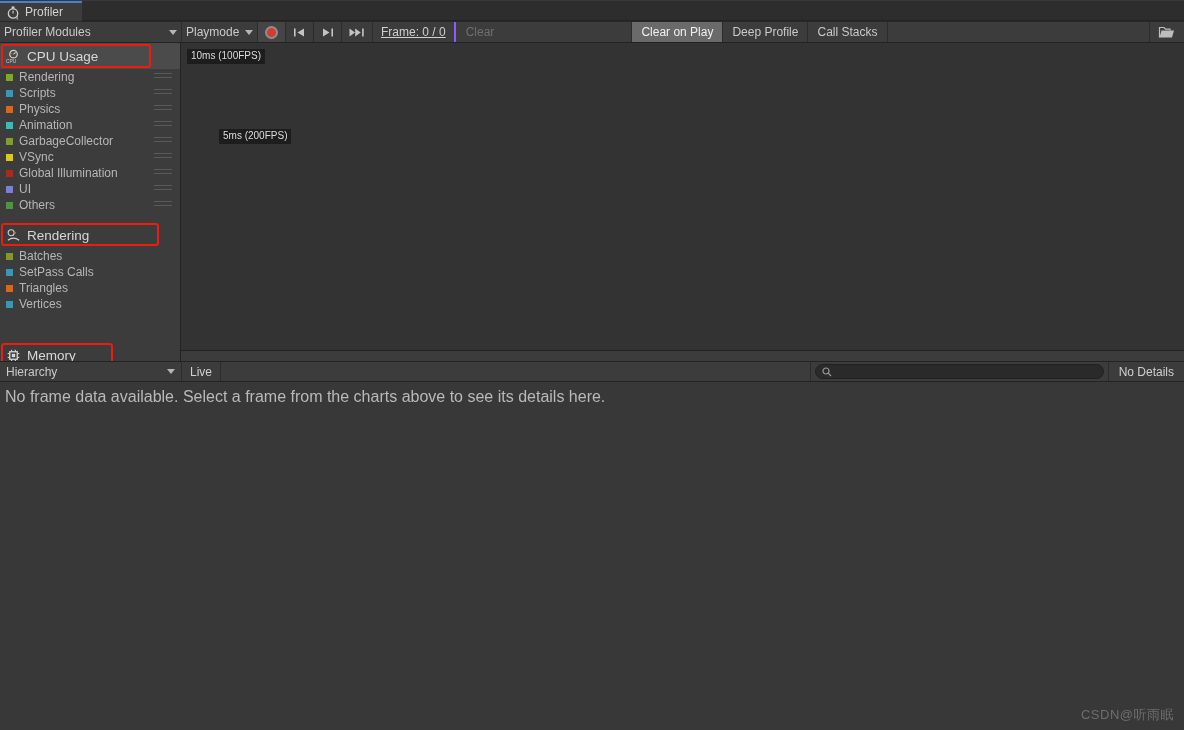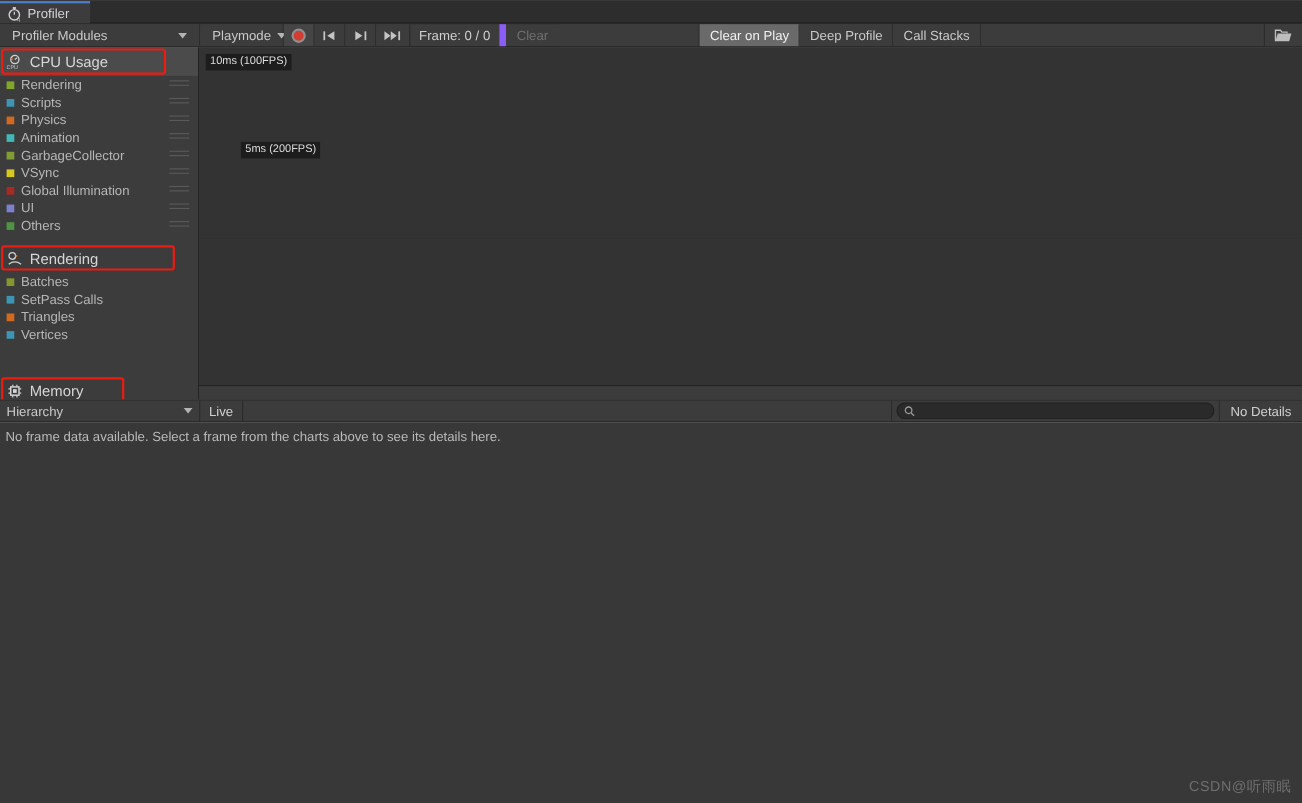--- a/index.html
+++ b/index.html
@@ -40,39 +40,39 @@
   .toolbar {
     height: 22px; flex: 0 0 22px;
     background: #3c3c3c;
     border-top: 1px solid #282828;
     border-bottom: 1px solid #232323;
     display: flex; align-items: stretch;
     font-size: 12px;
   }
   .tb-dropdown {
     display: flex; align-items: center; justify-content: space-between;
-    padding: 0 11px; background: #3c3c3c;
+    padding: 0 4px; background: #3c3c3c;
     border-right: 1px solid #2c2c2c;
     color: #c9c9c9; gap: 6px;
   }
   .tb-dropdown.modules { width: 182px; }
   .tb-dropdown.playmode { width: 76px; }
   .caret { width: 0; height: 0; border-left: 4px solid transparent; border-right: 4px solid transparent; border-top: 5px solid #b4b4b4; }
   .tb-btn {
     display: flex; align-items: center; justify-content: center;
     padding: 0 7px; color: #c9c9c9;
     border-right: 1px solid #2c2c2c;
     background: #3c3c3c; white-space: nowrap;
   }
   .tb-btn.rec { width: 28px; background: #454545; }
   .rec-dot {
     width: 13px; height: 13px; border-radius: 50%;
     background: #d33c30; border: 2px solid #8f8f8f;
   }
-  .tb-frame { padding: 4px 8px; color: #cfcfcf; display: flex; align-items: center; border-right: 6px solid #8b5cf6; }
+  .tb-frame { padding: 4px 8px; color: #cfcfcf; display: flex; align-items: center; border-right: 2px solid #8b5cf6; text-decoration: underline; }
   .tb-clear { padding: 0 10px; color: #6f6f6f; display: flex; align-items: center; }
   .tb-gap { flex: 0 0 128px; background: #3c3c3c; border-right: 1px solid #2c2c2c; }
   .tb-toggle {
     padding: 0 9px; display: flex; align-items: center;
     color: #c9c9c9; border-right: 1px solid #2c2c2c; background: #3c3c3c;
   }
   .tb-toggle.on { background: #6a6a6a; color: #f0f0f0; }
   .tb-spring { flex: 1; background: #3c3c3c; border-right: 1px solid #2c2c2c; }
   .tb-load { width: 34px; display: flex; align-items: center; justify-content: center; background: #3c3c3c; }
 
@@ -145,21 +145,21 @@
   }
   .search-box {
     flex: 1; height: 15px; background: #2a2a2a;
     border: 1px solid #212121; border-radius: 8px;
     display: flex; align-items: center; padding: 0 6px; gap: 4px;
   }
   .bb-details { padding: 0 10px; display: flex; align-items: center; color: #cfcfcf; }
 
   
   .details { flex: 0 0 auto; background: #383838; padding: 6px 5px; }
-  .details .msg { color: #b9b9b9; font-size: 12px; }
+  .details .msg { color: #b9b9b9; font-size: 16px; }
   .fillrest { flex: 1; background: #383838; }
 
   .watermark {
     position: absolute; right: 10px; bottom: 6px;
     color: #6e6e6e; font-size: 13px; letter-spacing: .5px;
     user-select: none;
   }
 </style>
 </head>
 <body>

